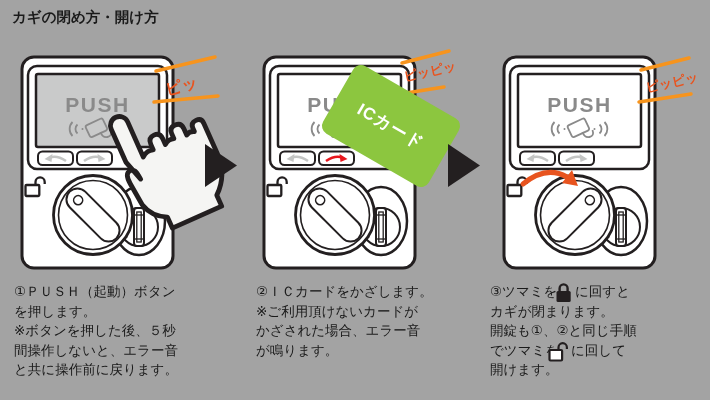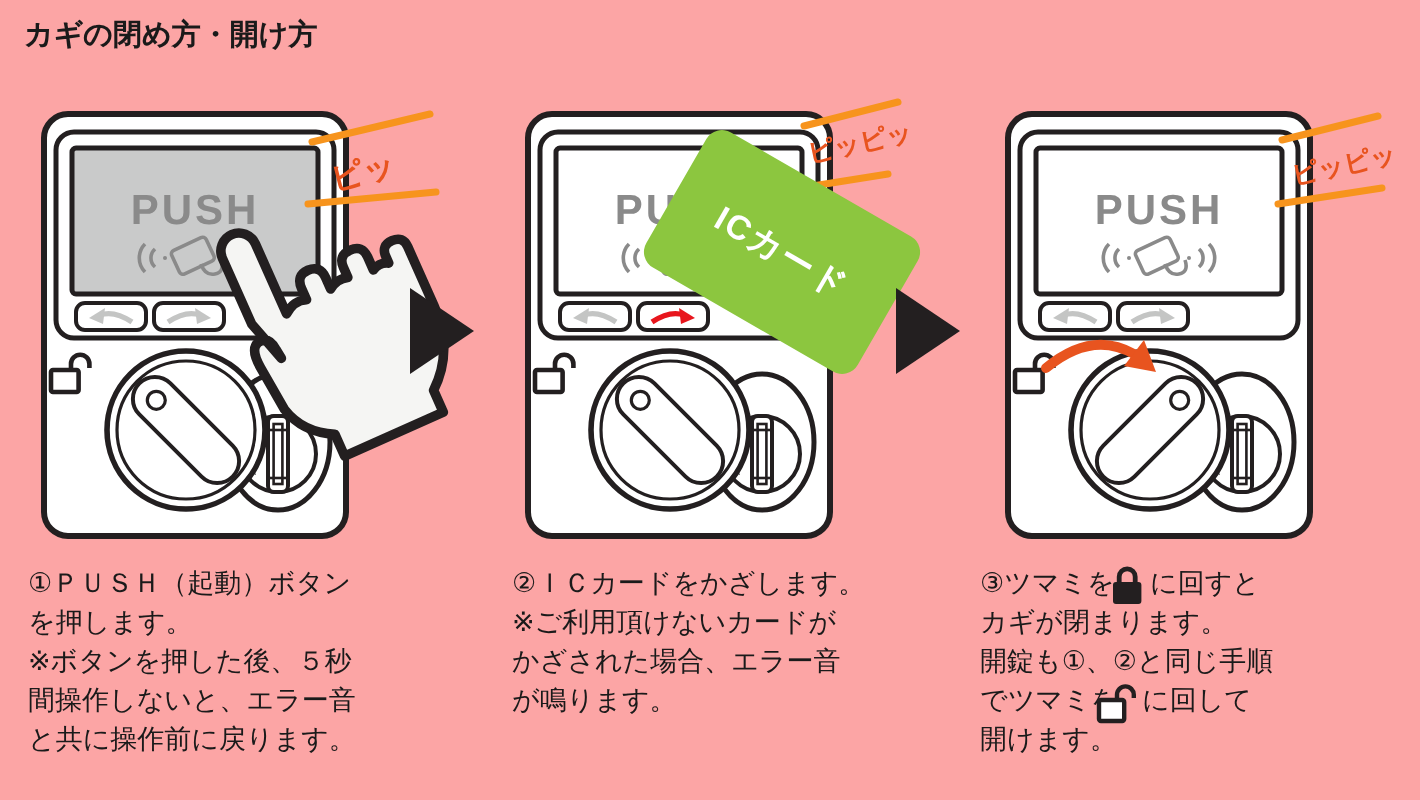--- a/index.html
+++ b/index.html
@@ -1,16 +1,16 @@
 <!DOCTYPE html>
 <html><head>
 <meta charset="utf-8">
 <style>
   html,body{margin:0;padding:0;background:#ffffff;}
-  .canvas{position:relative;width:710px;height:400px;background:#fca5a5;overflow:hidden;}
+  .canvas{position:relative;width:710px;height:400px;background:#a3a3a3;overflow:hidden;}
   svg text{font-family:"Liberation Sans","DejaVu Sans",sans-serif;fill:#1a1a1a;}
   .title{font-size:14.5px;font-weight:bold;}
   .cap{font-size:13.5px;}
   .push{font-size:21px;font-weight:bold;fill:#8a8a8a;letter-spacing:1.5px;}
   .beep{font-weight:bold;fill:#e8541f;}
   .card-label{font-size:17px;font-weight:bold;fill:#ffffff;letter-spacing:1px;}
   .oline{stroke:#f7941d;stroke-width:3.5;stroke-linecap:round;}
   .marks{font-size:6.5px;fill:#666666;letter-spacing:2px;}
 </style>
 </head>

